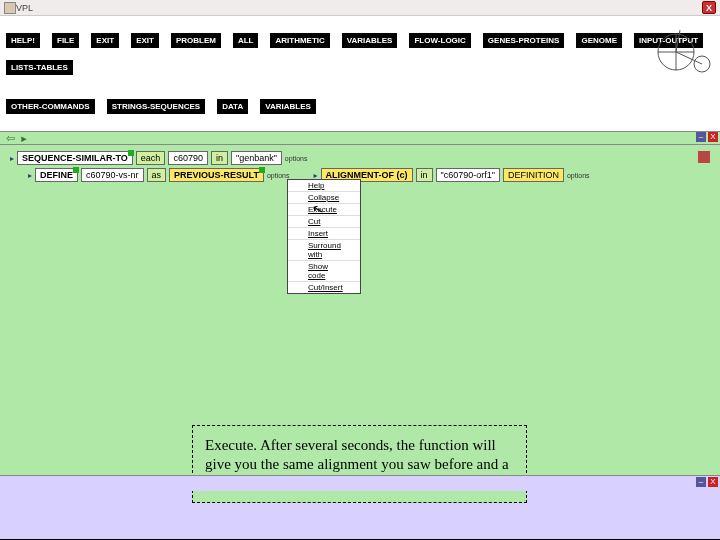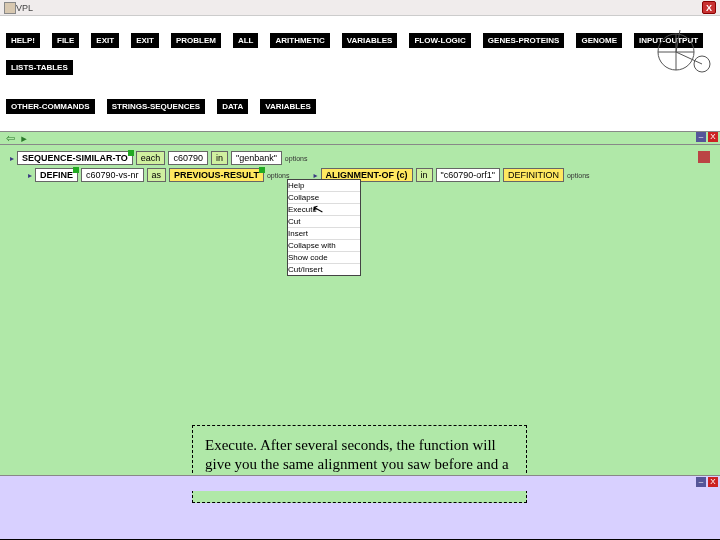--- a/index.html
+++ b/index.html
@@ -28,21 +28,21 @@
   .bwhite { background: #fff; }
   .byellow { background: #ffe860; }
   .blime { background: #d0f0a0; }
   .tiny-toggle { position: absolute; right: -2px; top: -2px; width: 6px; height: 6px; background: #a22; }
   .tiny-toggle.g { background: #2a2; }
   .tri { color: #3a3a80; font-size: 8px; }
   .endmark { position: absolute; right: 10px; top: 6px; width: 12px; height: 12px; background: #b44; }
   .opt { font-size: 7px; color: #333; }
   
   .context-menu { position: absolute; left: 287px; top: 34px; width: 74px; background: #fff; border: 1px solid #444; font-size: 8px; }
-  .context-menu div { padding: 1px 0; border-bottom: 1px solid #ddd; }
+  .context-menu div { padding: 1px 20px; border-bottom: 1px solid #ddd; text-decoration: underline; }
   .context-menu div:last-child { border-bottom: none; }
   .cursor { position: absolute; left: 312px; top: 56px; font-size: 14px; transform: rotate(-15deg); }
   
   .note { position: absolute; left: 192px; top: 280px; width: 335px; border: 1.5px dashed #000; padding: 10px 12px; font-family: "Times New Roman", serif; font-size: 15px; line-height: 1.25; background: #b0e8a8; }
   
   .bluebar { background: #d8d0ff; height: 16px; border-top: 1px solid #888; position: relative; }
   .bluebar .xbox { position: absolute; right: 2px; top: 1px; background: #c22; color: #fff; width: 10px; height: 10px; font-size: 8px; text-align: center; line-height: 10px; }
   .bluebar .minbox { position: absolute; right: 14px; top: 1px; background: #559; color: #fff; width: 10px; height: 10px; font-size: 8px; text-align: center; line-height: 10px; }
   
   .bluecanvas { background: #d8d0ff; height: 48px; }
@@ -135,21 +135,21 @@
     <span class="box byellow">DEFINITION</span>
     <span class="opt">options</span>
   </div>
 
   <div class="context-menu">
     <div>Help</div>
     <div>Collapse</div>
     <div>Execute</div>
     <div>Cut</div>
     <div>Insert</div>
-    <div>Collapse with</div>
+    <div>Surround with</div>
     <div>Show code</div>
     <div>Cut/Insert</div>
   </div>
   <div class="cursor">↖</div>
 
   <div class="note">Execute. After several seconds, the function will give you the same alignment you saw before and a few seconds after that a tree.</div>
 </div>
 
 <div class="bluebar">
   <span class="minbox">–</span>

